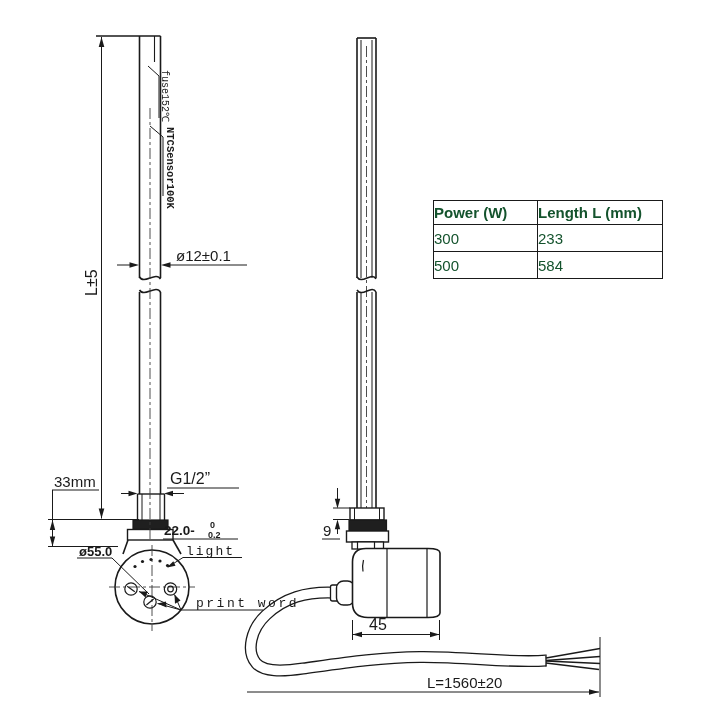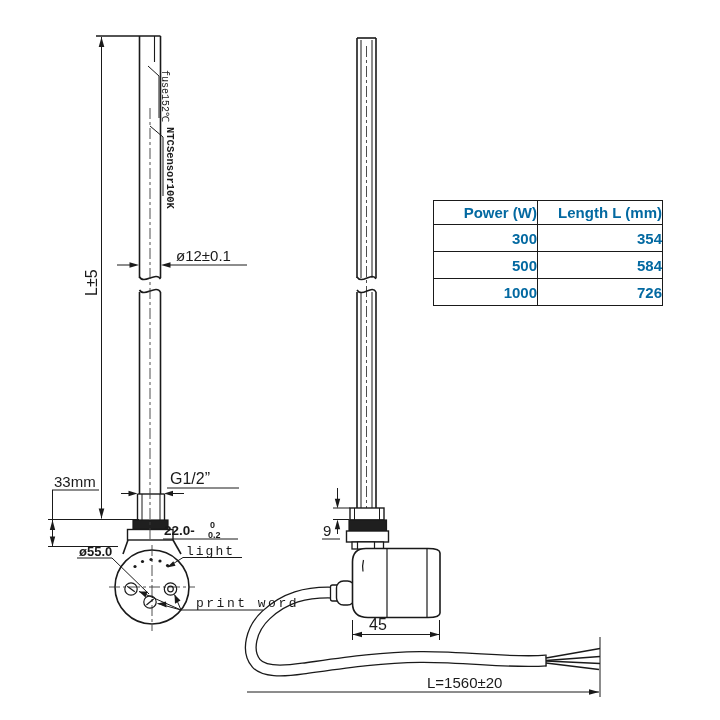--- a/index.html
+++ b/index.html
@@ -3,24 +3,24 @@
 <meta charset="utf-8">
 <style>
   html,body{margin:0;padding:0;background:#ffffff;width:720px;height:720px;overflow:hidden;}
   #canvas{position:relative;width:720px;height:720px;background:#fff;font-family:"Liberation Sans",sans-serif;}
   svg{position:absolute;left:0;top:0;}
   svg text{fill:#1a1a1a;font-family:"Liberation Sans",sans-serif;}
   .mono{font-family:"Liberation Mono","DejaVu Sans Mono",monospace;}
   .bold{font-weight:bold;}
   
   #spec-table{position:absolute;left:433px;top:200px;width:229px;border-collapse:collapse;table-layout:fixed;}
-  #spec-table th,#spec-table td{border:1.8px solid #1a1a1a;text-align:right;vertical-align:middle;
-    font-family:"Liberation Sans",sans-serif;font-size:15px;color:#0369a1;padding:0;}
+  #spec-table th,#spec-table td{border:1.8px solid #1a1a1a;text-align:left;vertical-align:middle;
+    font-family:"Liberation Sans",sans-serif;font-size:15px;color:#14532d;padding:0;}
   #spec-table th{height:23px;font-weight:bold;}
-  #spec-table td{height:26px;font-weight:bold;}
+  #spec-table td{height:26px;font-weight:normal;}
   #spec-table col.c1{width:104px;} #spec-table col.c2{width:125px;}
 </style>
 </head>
 <body>
 
 <div id="canvas">
 
 <svg width="720" height="720" viewBox="0 0 720 720">
   <g stroke="#1a1a1a" stroke-width="1.6" fill="none" stroke-linecap="butt">
 
@@ -219,26 +219,22 @@
       </colgroup>
   <thead>
     <tr>
       <th>Power (W)</th>
       <th>Length L (mm)</th>
     </tr>
   </thead>
   <tbody>
     <tr>
       <td>300</td>
-      <td>354</td>
+      <td>233</td>
     </tr>
     <tr>
       <td>500</td>
       <td>584</td>
     </tr>
-    <tr>
-      <td>1000</td>
-      <td>726</td>
-    </tr>
   </tbody>
 </table>
 
 </div>
 
 </body></html>

